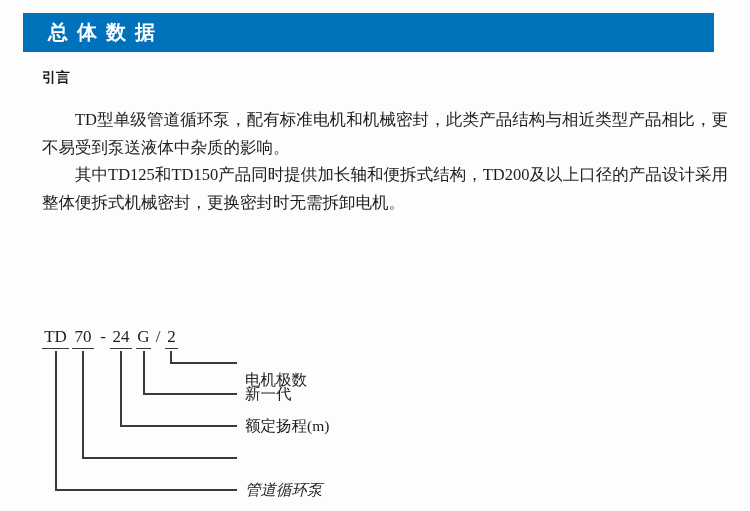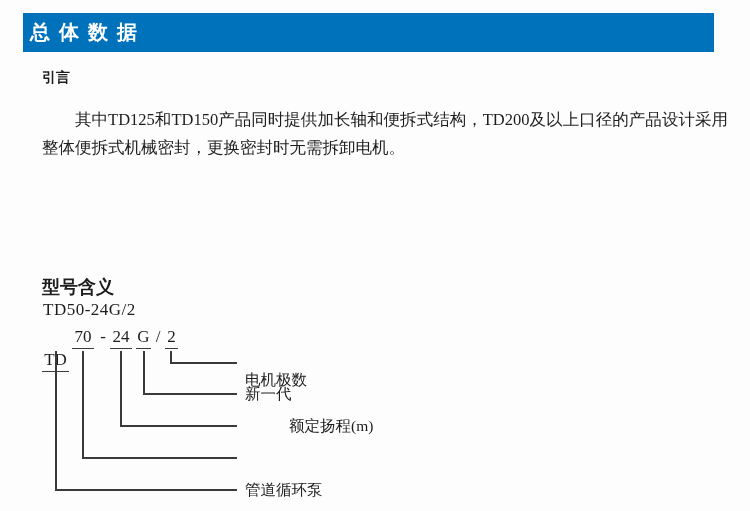--- a/index.html
+++ b/index.html
@@ -16,21 +16,21 @@
     position:absolute;left:23px;top:13px;
     width:691px;height:39px;
     background:#0072bc;
   }
   .header-title{
     color:#ffffff;
     font-family:"Liberation Sans", sans-serif;
     font-weight:bold;
     font-size:20px;
     line-height:39px;
-    padding-left:7px;
+    padding-left:25px;
     letter-spacing:9px;
     white-space:nowrap;
     border-radius:15px;
   }
   
   .intro-heading{
     position:absolute;left:42px;top:69px;
     font-family:Liberation Mono, monospace;
     font-weight:bold;font-size:14px;
   }
@@ -49,21 +49,21 @@
   .model-example{
     position:absolute;left:43px;top:300px;
     font-size:17px;letter-spacing:0.5px;
   }
   
   .spec-seg,.spec-sep{
     position:absolute;top:327px;height:21px;
     font-size:17px;line-height:20px;text-align:center;
   }
   .spec-seg{border-bottom:1.5px solid #3a3a3a;}
-  .seg-td{left:42px;width:27px;margin-top:23px;}
+  .seg-td{left:42px;width:27px;}
   .seg-dn{left:72px;width:22px;}
   .sep-dash{left:98px;width:10px;}
   .seg-head{left:110px;width:22px;}
   .seg-g{left:136px;width:15px;}
   .sep-slash{left:152px;width:12px;}
   .seg-poles{left:165px;width:13px;}
   
   .vline{position:absolute;width:1.5px;background:#3a3a3a;}
   .hline{position:absolute;height:1.5px;background:#3a3a3a;}
   .v-poles{left:170px;top:351px;height:12px;}
@@ -76,42 +76,41 @@
   .h-dia  {left:82px; top:457px;width:155px;}
   .v-pump {left:55px; top:351px;height:139px;}
   .h-pump {left:55px; top:489px;width:182px;}
   
   .diag-label{
     position:absolute;left:245px;
     font-size:15.5px;white-space:nowrap;
   }
   .lab-poles{top:370px;}
   .lab-gen{top:384px;}
-  .lab-head{top:416px;margin-left:44px;}
+  .lab-head{top:416px;}
   .lab-dia{top:448px;}
-  .lab-pump{top:480px;}
+  .lab-pump{top:480px;font-style:italic;}
 </style>
 </head>
 <body>
 
 <div class="page">
 
   <div class="header-bar">
     <div class="header-title">总体数据</div>
   </div>
 
   <div class="intro-heading">引言</div>
 
   <div class="body-text">
+    <p>TD型单级管道循环泵，配有标准电机和机械密封，此类产品结构与相近类型产品相比，更不易受到泵送液体中杂质的影响。</p>
     <p>其中TD125和TD150产品同时提供加长轴和便拆式结构，TD200及以上口径的产品设计采用整体便拆式机械密封，更换密封时无需拆卸电机。</p>
   </div>
 
-  <div class="model-heading">型号含义</div>
 
-  <div class="model-example">TD50-24G/2</div>
 
   <div class="spec-seg seg-td">TD</div>
   <div class="spec-seg seg-dn">70</div>
   <div class="spec-sep sep-dash">-</div>
   <div class="spec-seg seg-head">24</div>
   <div class="spec-seg seg-g">G</div>
   <div class="spec-sep sep-slash">/</div>
   <div class="spec-seg seg-poles">2</div>
 
   <div class="vline v-poles"></div>

